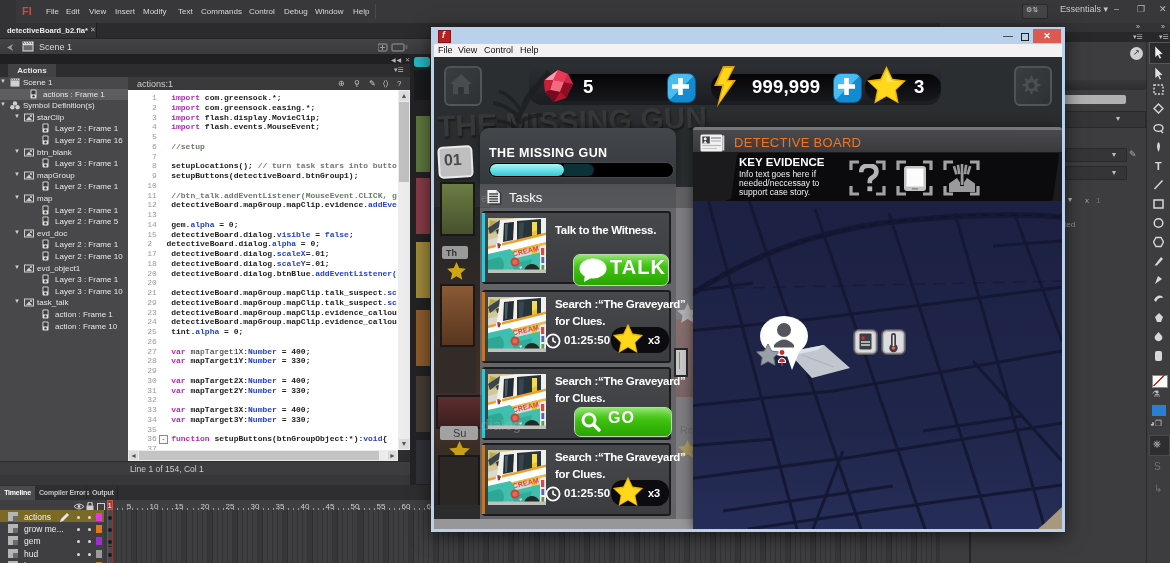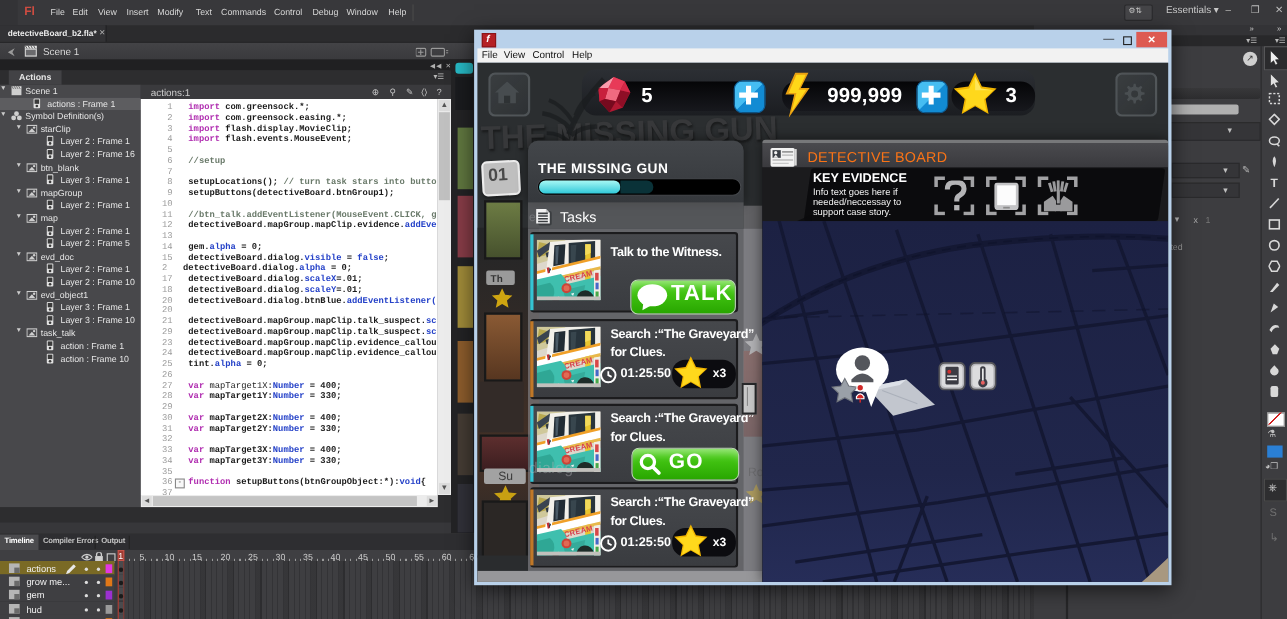--- a/index.html
+++ b/index.html
@@ -254,20 +254,23 @@
       </div>
       <div class="abs" style="left:398px;top:26px;width:12px;height:360px;background:#ececec">
         <div class="abs" style="left:1px;top:1px;width:10px;height:10px;background:#dcdcdc;color:#555;font-size:7px;text-align:center;line-height:10px">▲</div>
         <div class="abs" style="left:1px;top:349px;width:10px;height:10px;background:#dcdcdc;color:#555;font-size:7px;text-align:center;line-height:10px">▼</div>
         <div class="abs" style="left:1px;top:12px;width:10px;height:80px;background:#c0c0c0"></div>
       </div>
       <div class="abs" style="left:128px;top:386px;width:270px;height:11px;background:#ececec">
         <div class="abs" style="left:1px;top:1px;width:9px;height:9px;background:#dcdcdc;color:#555;font-size:7px;text-align:center;line-height:9px">◄</div>
         <div class="abs" style="left:260px;top:1px;width:9px;height:9px;background:#dcdcdc;color:#555;font-size:7px;text-align:center;line-height:9px">►</div>
         <div class="abs" style="left:11px;top:1px;width:240px;height:9px;background:#c4c4c4"></div>
+      </div>
+      <div class="abs" style="left:0;top:397px;width:410px;height:14px;background:#3d3d40;border-top:1px solid #2a2a2c">
+        <span class="abs" style="left:130px;top:2px;font-size:8.5px;color:#cccccc">Line 1 of 154, Col 1</span>
       </div>
       <div class="abs" style="left:0;top:411px;width:410px;height:10px;background:#37373a"></div>
     </div>
     <div class="abs" style="left:0;top:485px;width:940px;height:78px;background:#3a3a3d">
       <div class="abs" style="left:0;top:0;width:940px;height:15px;background:#2e2e31">
         <div class="abs" style="left:0;top:1px;width:35px;height:14px;background:#4b4b4e;color:#ffffff;font-size:7px;font-weight:bold;text-align:center;line-height:14px;letter-spacing:-0.2px">Timeline</div>
         <span class="abs" style="left:39px;top:4px;font-size:7px;font-weight:bold;color:#c0c0c0;letter-spacing:-0.2px">Compiler Errors</span>
         <span class="abs" style="left:92px;top:4px;font-size:7px;font-weight:bold;color:#c0c0c0;letter-spacing:-0.2px">Output</span>
         <div class="abs" style="left:86px;top:2px;width:1px;height:12px;background:#222"></div>
         <div class="abs" style="left:117px;top:2px;width:1px;height:12px;background:#222"></div>
@@ -653,21 +656,21 @@
         <svg class="abs" style="left:54px;top:317px" width="58" height="55" viewBox="0 0 58 55">
           <use href="#truck"></use>
         </svg>
         <span class="abs" style="left:121px;top:318px;font-size:11.5px;font-weight:bold;color:#fff;white-space:nowrap;letter-spacing:-0.3px">Search :“The Graveyard”</span>
         <span class="abs" style="left:121px;top:335px;font-size:11.5px;font-weight:bold;color:#fff;white-space:nowrap;letter-spacing:-0.3px">for Clues.</span>
         <div class="abs" style="left:140px;top:350px;width:96px;height:28px;border-radius:7px;background:linear-gradient(#50d41c,#28a600);border:1px solid #bcd8b4;box-shadow:inset 0 10px 8px -6px rgba(255,255,255,0.45)"></div>
         <svg class="abs" style="left:146px;top:354px" width="22" height="21" viewBox="0 0 22 21">
           <circle cx="9" cy="9" r="6" fill="none" stroke="#fff" stroke-width="3"></circle>
           <line x1="13.5" y1="13.5" x2="19" y2="19" stroke="#fff" stroke-width="3.4" stroke-linecap="round"></line>
         </svg>
-        <span class="abs" style="left:174px;top:352px;font-size:19px;font-weight:bold;color:#fff;letter-spacing:1px">GO</span>
+        <span class="abs" style="left:174px;top:352px;font-size:16px;font-weight:bold;color:#fff;letter-spacing:1px">GO</span>
         <div class="abs" style="left:48px;top:386px;width:189px;height:73px;background:linear-gradient(#46484c,#3a3c40);border:2px solid #1c1c1e;border-radius:3px;box-sizing:border-box"></div>
         <div class="abs" style="left:48px;top:388px;width:3px;height:69px;background:#c07828"></div>
         <svg class="abs" style="left:54px;top:393px" width="58" height="55" viewBox="0 0 58 55">
           <use href="#truck"></use>
         </svg>
         <span class="abs" style="left:121px;top:394px;font-size:11.5px;font-weight:bold;color:#fff;white-space:nowrap;letter-spacing:-0.3px">Search :“The Graveyard”</span>
         <span class="abs" style="left:121px;top:411px;font-size:11.5px;font-weight:bold;color:#fff;white-space:nowrap;letter-spacing:-0.3px">for Clues.</span>
         <svg class="abs" style="left:111px;top:429px" width="16" height="16" viewBox="0 0 16 16">
           <circle cx="8" cy="8" r="6.6" fill="none" stroke="#fff" stroke-width="1.8"></circle>
           <path d="M8 4.4 L8 8 L11 9.6" stroke="#fff" stroke-width="1.6" fill="none"></path>

